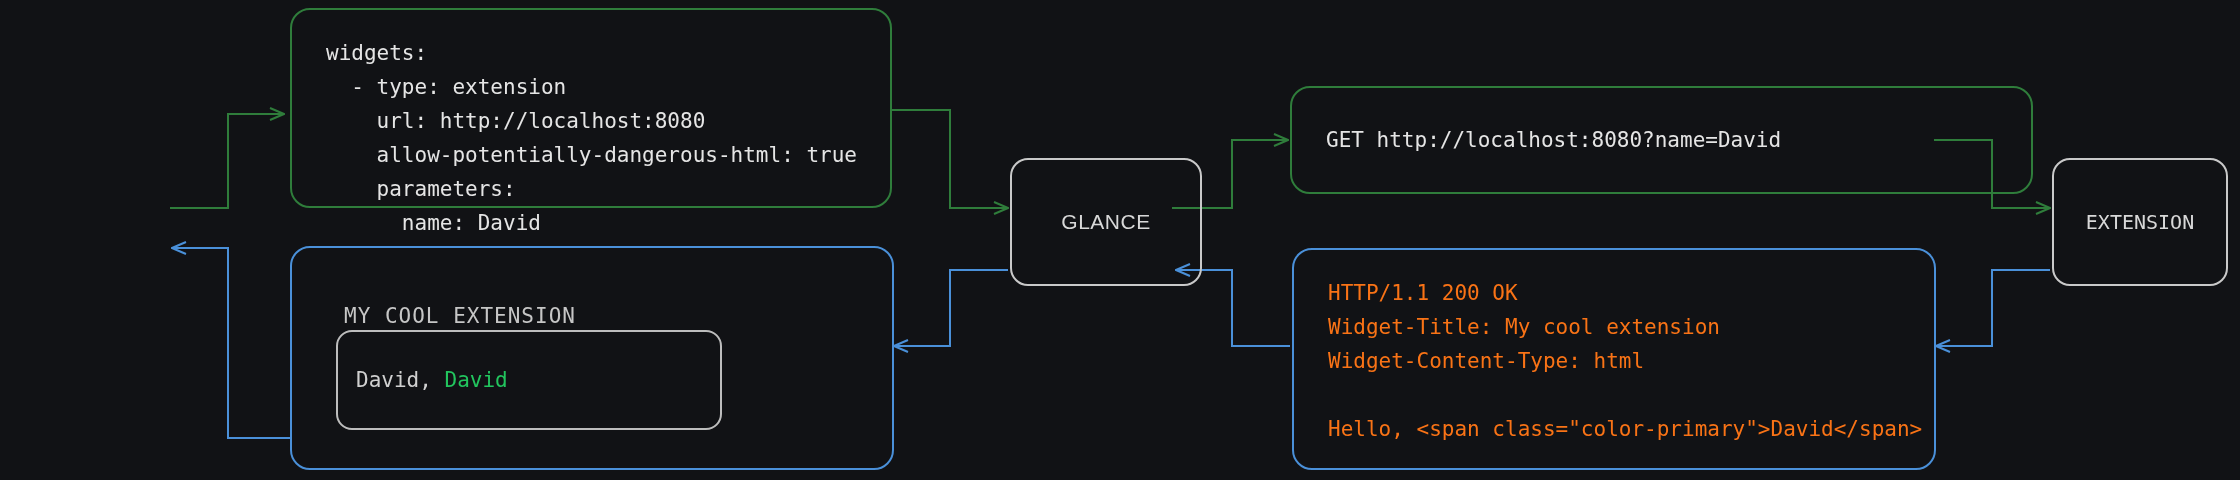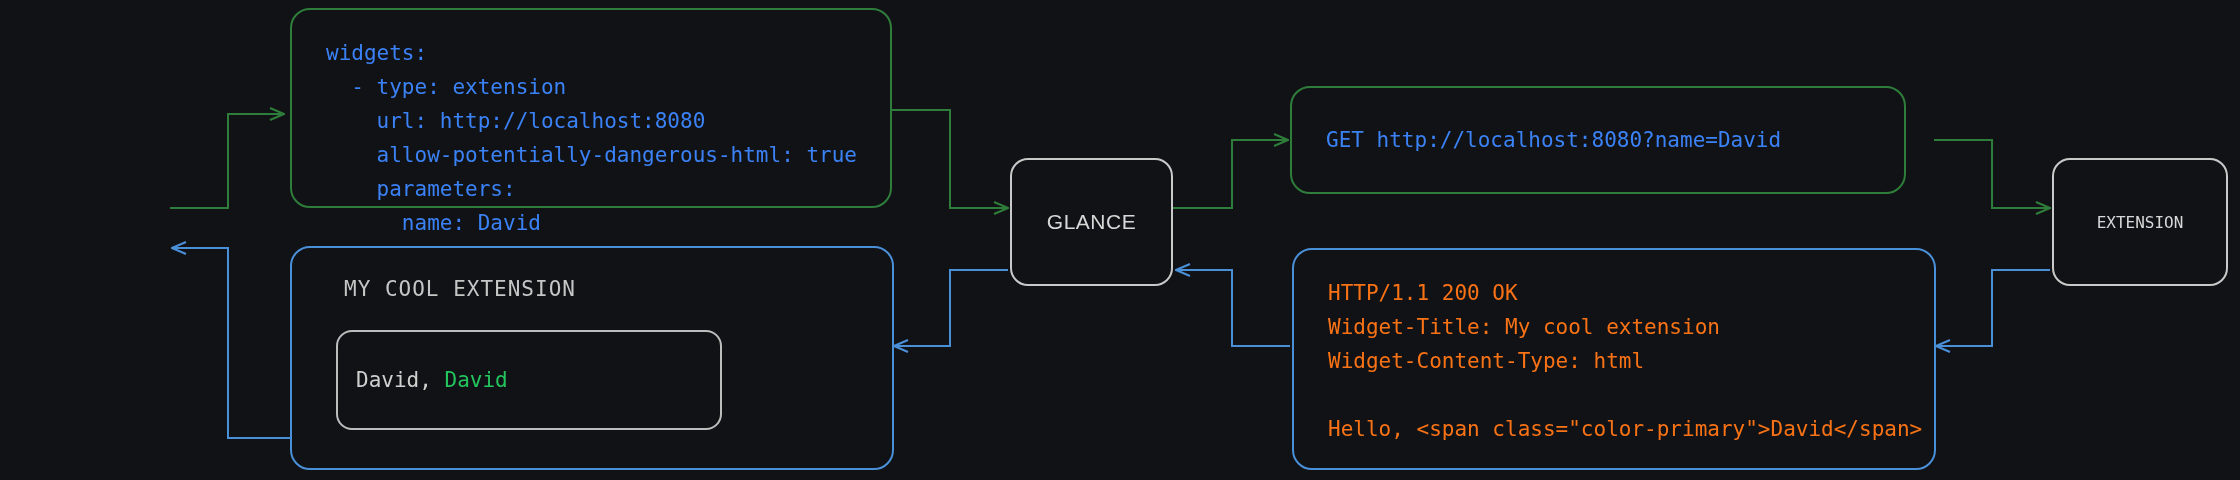--- a/index.html
+++ b/index.html
@@ -32,33 +32,33 @@
   }
   .node-actor {
     border: 2px solid #c9c9c9;
     color: #d8d8d8;
     font-family: "Liberation Sans", sans-serif;
     font-size: 21px;
     letter-spacing: 0.5px;
   }
   .node-actor.mono {
     font-family: "DejaVu Sans Mono", monospace;
-    font-size: 16px;
+    font-size: 20px;
     letter-spacing: 0px;
   }
   .codebox {
     position: absolute;
     box-sizing: border-box;
     border-radius: 20px;
     padding: 26px 34px;
     display: block;
   }
   .codebox.green {
     border: 2px solid #2f7d3b;
-    color: #3b82f6;
+    color: #e5e5e5;
   }
   .codebox.blue {
     border: 2px solid #4a90d9;
     color: #f97316;
   }
   .code {
     white-space: pre;
     font-family: "DejaVu Sans Mono", monospace;
     font-size: 21px;
     line-height: 1.62;
@@ -67,21 +67,21 @@
   .widgetbox {
     position: absolute;
     box-sizing: border-box;
     border: 2px solid #4a90d9;
     border-radius: 20px;
     padding: 0;
   }
   .widget-title {
     position: absolute;
     left: 52px;
-    top: 29px;
+    top: 56px;
     color: #c6c6c6;
     font-family: "DejaVu Sans Mono", monospace;
     font-size: 21px;
     letter-spacing: 1px;
   }
   .widget-inner {
     position: absolute;
     left: 44px;
     top: 82px;
     width: 386px;
@@ -127,38 +127,38 @@
     <path d="M2050 270 L1992 270 L1992 346 L1936 346" fill="none" stroke="#4a90d9" stroke-width="2" marker-end="url(#arrowBlue)"></path>
 
     <path d="M1290 346 L1232 346 L1232 270 L1176 270" fill="none" stroke="#4a90d9" stroke-width="2" marker-end="url(#arrowBlue)"></path>
 
     <path d="M1008 270 L950 270 L950 346 L894 346" fill="none" stroke="#4a90d9" stroke-width="2" marker-end="url(#arrowBlue)"></path>
 
     <path d="M290 438 L228 438 L228 248 L172 248" fill="none" stroke="#4a90d9" stroke-width="2" marker-end="url(#arrowBlue)"></path>
   </svg>
 
 
-  <div class="node node-actor" style="left:1010px; top:158px; width:163px; height:128px;">
+  <div class="node node-actor" style="left:1010px; top:158px; width:192px; height:128px;">
     <span>GLANCE</span>
   </div>
 
   <div class="node node-actor mono" style="left:2052px; top:158px; width:176px; height:128px;">
     <span>EXTENSION</span>
   </div>
 
   <div class="codebox green" style="left:290px; top:8px; width:602px; height:200px;">
     <pre class="code">widgets:
   - type: extension
     url: http://localhost:8080
     allow-potentially-dangerous-html: true
     parameters:
       name: David</pre>
   </div>
 
-  <div class="codebox green" style="left:1290px; top:86px; width:616px; height:108px; display:flex; align-items:center;">
+  <div class="codebox green" style="left:1290px; top:86px; width:743px; height:108px; display:flex; align-items:center;">
     <pre class="code">GET http://localhost:8080?name=David</pre>
   </div>
 
   <div class="codebox blue" style="left:1292px; top:248px; width:644px; height:222px;">
     <pre class="code">HTTP/1.1 200 OK
 Widget-Title: My cool extension
 Widget-Content-Type: html
 
 Hello, &lt;span class="color-primary"&gt;David&lt;/span&gt;</pre>
   </div>

